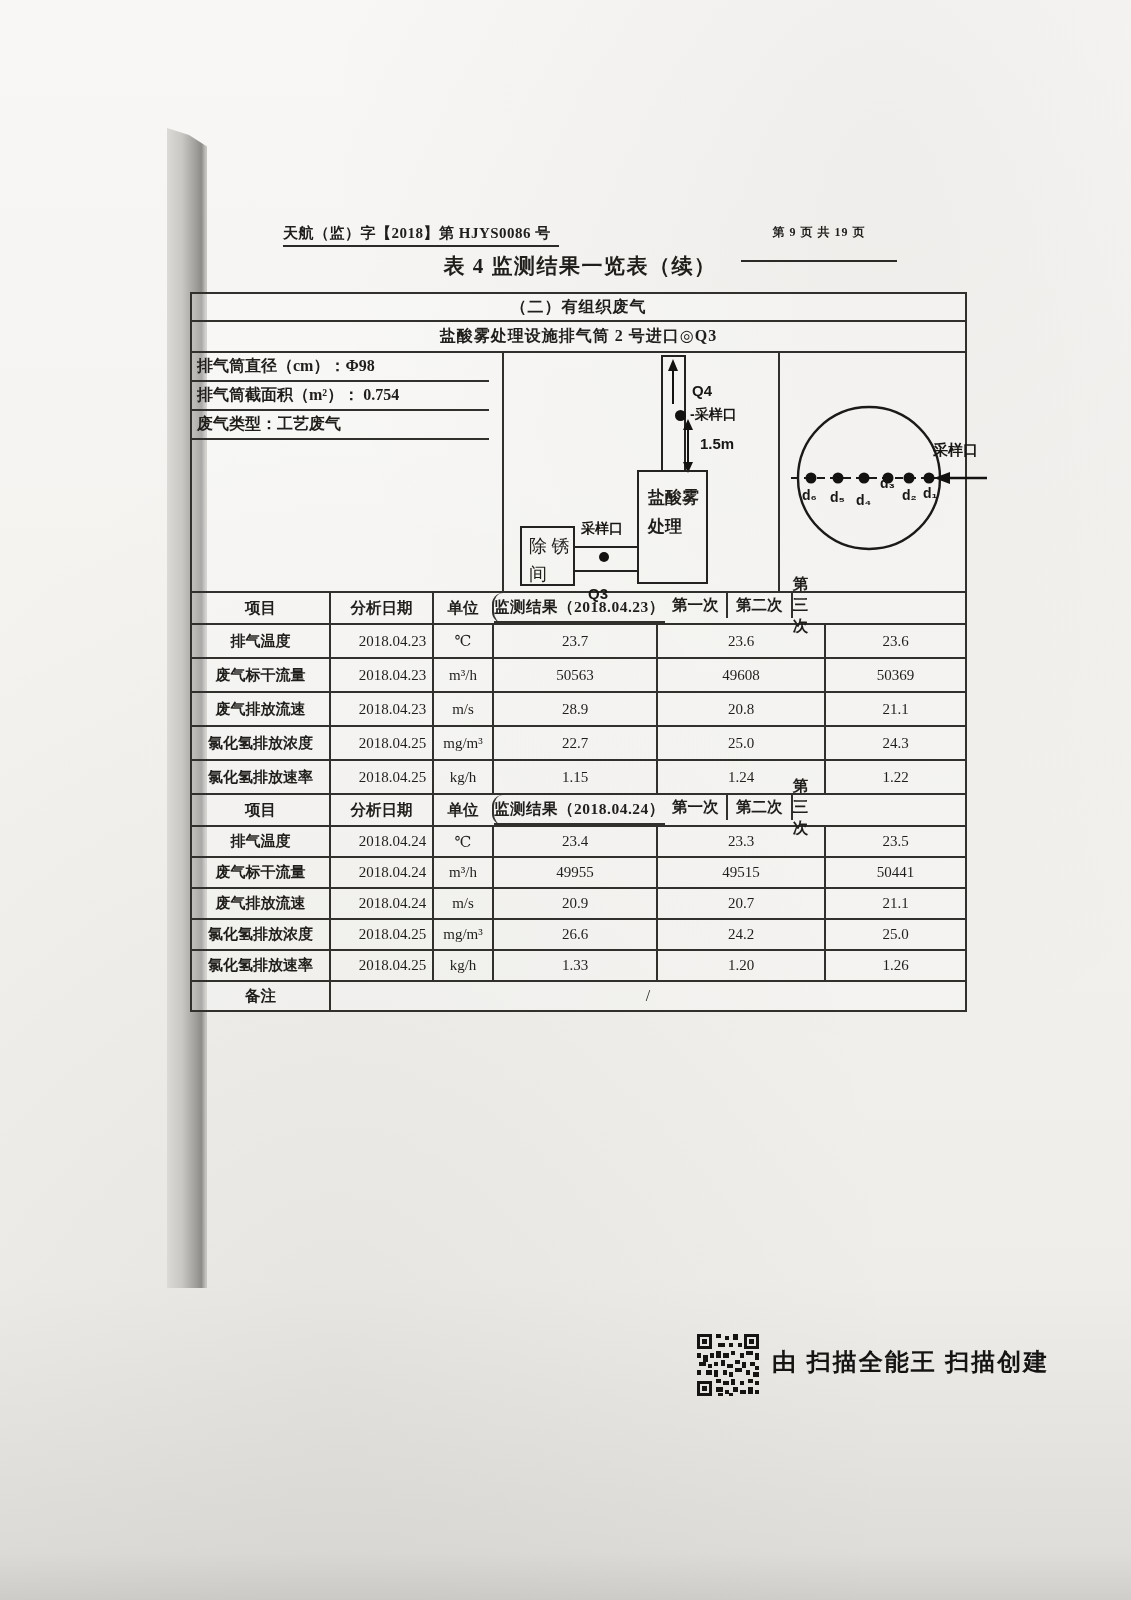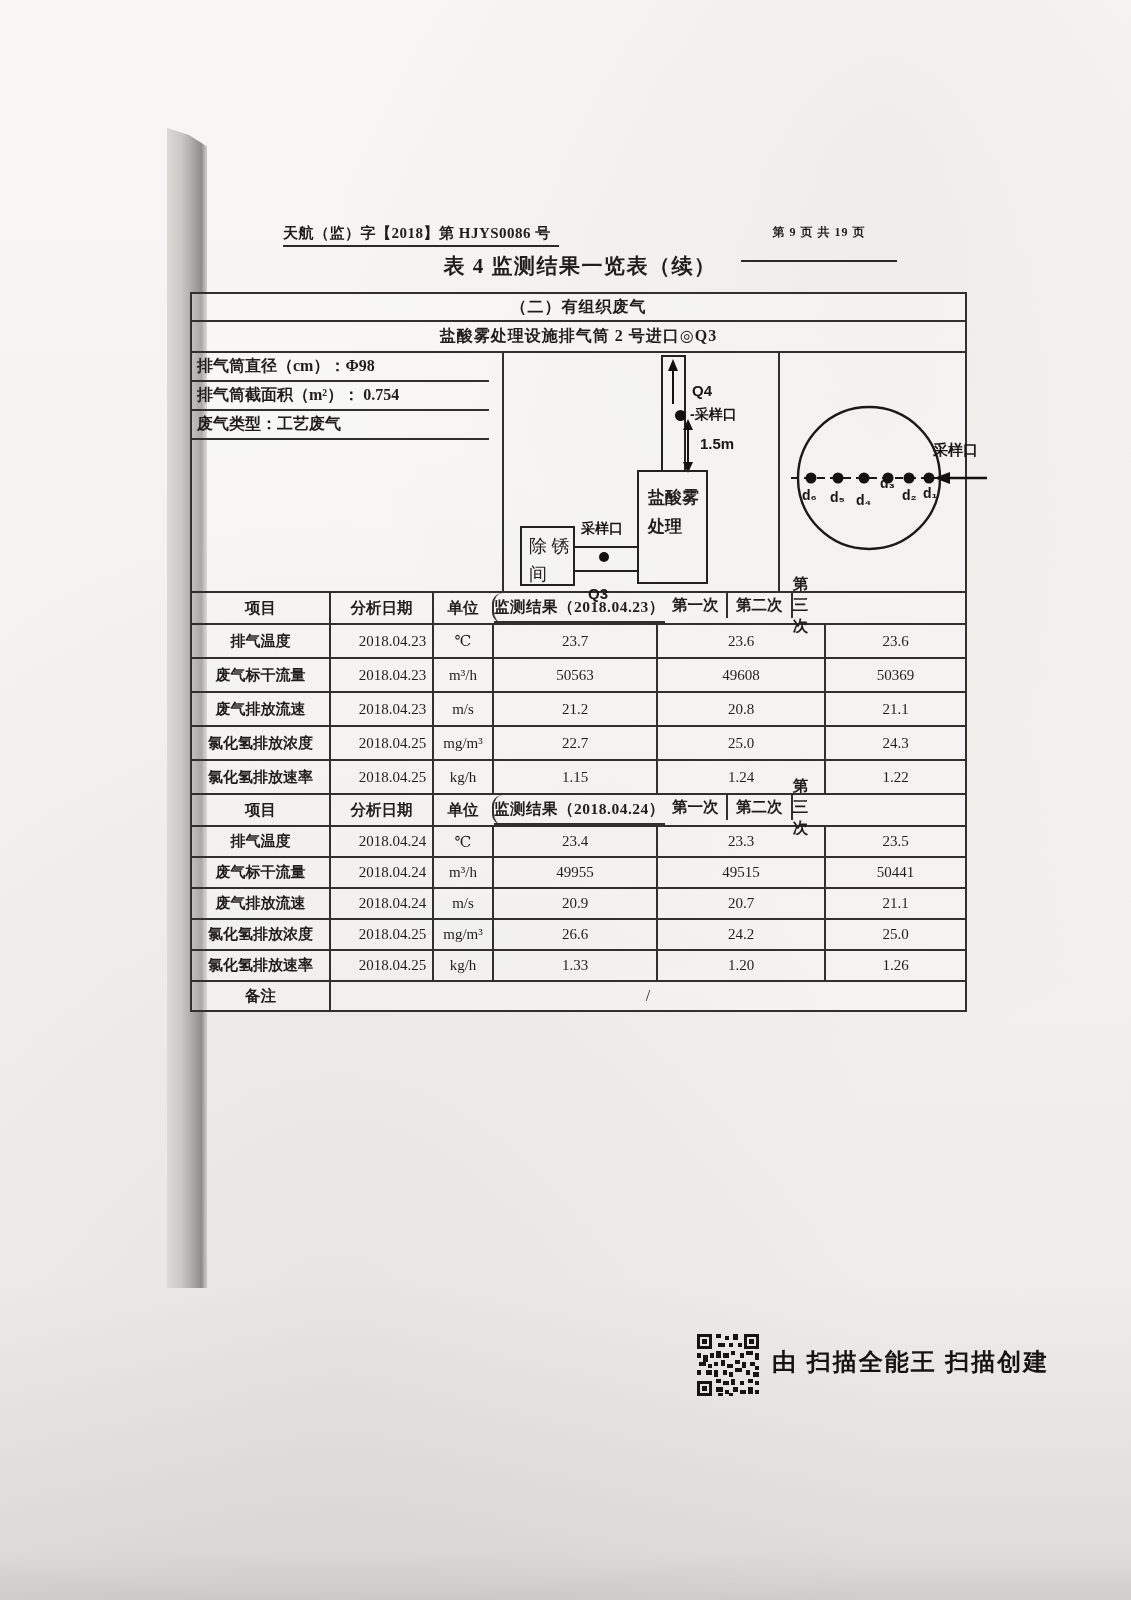--- a/index.html
+++ b/index.html
@@ -192,21 +192,21 @@
       <div class="c-date">2018.04.23</div>
       <div class="c-unit">m³/h</div>
       <div class="c-v1">50563</div>
       <div class="c-v2">49608</div>
       <div class="c-v3">50369</div>
     </div>
     <div class="tr drow">
       <div class="c-item">废气排放流速</div>
       <div class="c-date">2018.04.23</div>
       <div class="c-unit">m/s</div>
-      <div class="c-v1">21.2</div>
+      <div class="c-v1">28.9</div>
       <div class="c-v2">20.8</div>
       <div class="c-v3">21.1</div>
     </div>
     <div class="tr drow">
       <div class="c-item">氯化氢排放浓度</div>
       <div class="c-date">2018.04.25</div>
       <div class="c-unit">mg/m³</div>
       <div class="c-v1">22.7</div>
       <div class="c-v2">25.0</div>
       <div class="c-v3">24.3</div>

